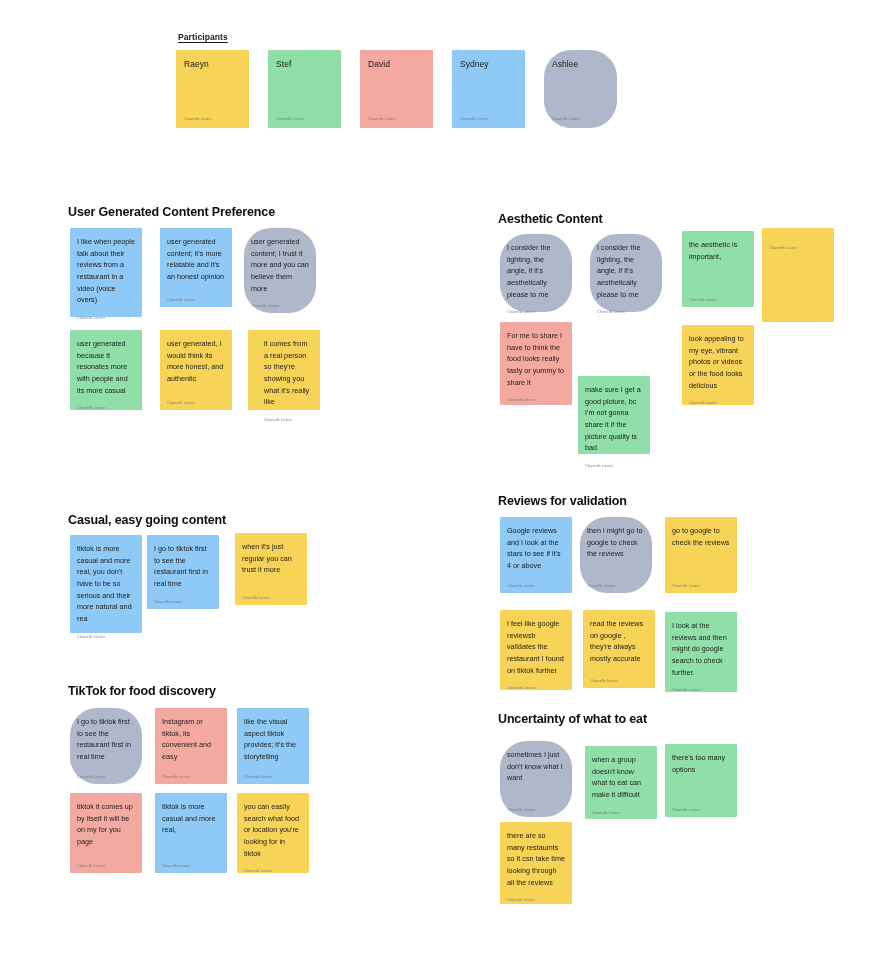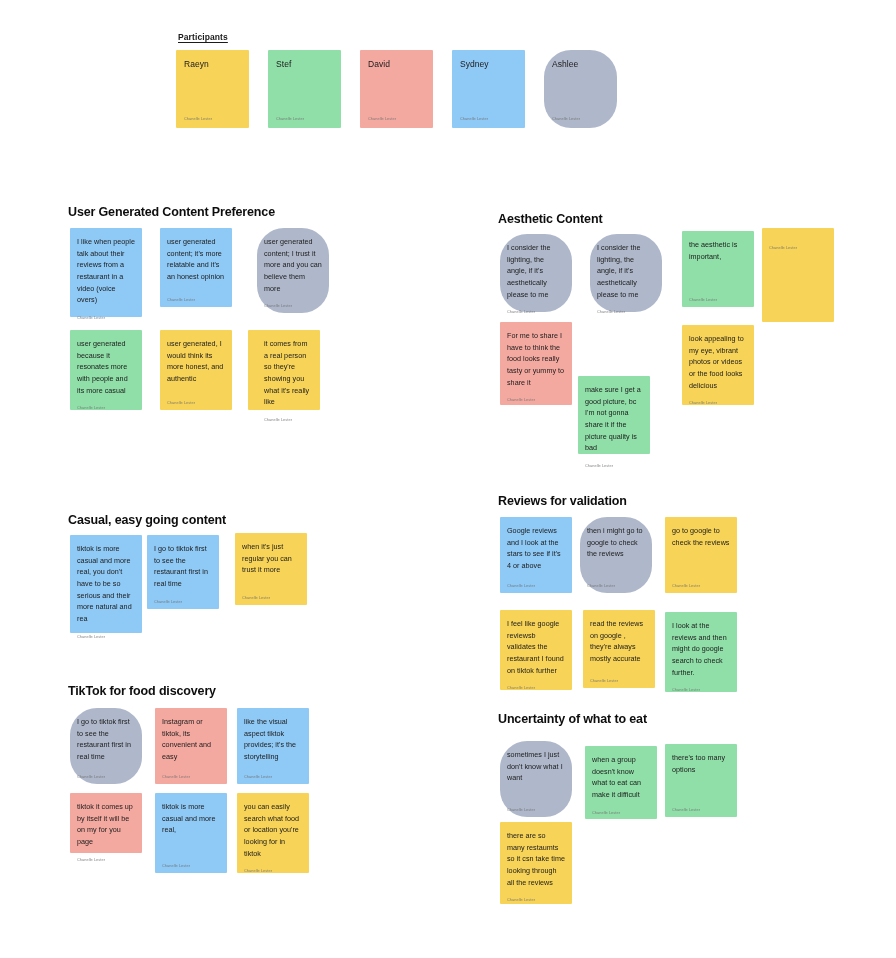--- a/index.html
+++ b/index.html
@@ -130,21 +130,21 @@
   <div id="sections-root">
       <div class="section-title" style="left: 68px; top: 205px;">User Generated Content Preference</div>
       <div class="note c-blue" style="left: 70px; top: 228px; height: 89px;">
         <div class="note-text">I like when people talk about their reviews from a restaurant in a video (voice overs)</div>
         <div class="note-author">Chanelle Lester</div>
       </div>
       <div class="note c-blue" style="left: 160px; top: 228px; height: 79px;">
         <div class="note-text">user generated content;  it's more relatable and it's an honest opinion</div>
         <div class="note-author">Chanelle Lester</div>
       </div>
-      <div class="note c-grey" style="left: 257px; top: 228px; height: 85px;">
+      <div class="note c-grey" style="left: 244px; top: 228px; height: 85px;">
         <div class="note-text">user generated content; I trust it more and you can believe them more</div>
         <div class="note-author">Chanelle Lester</div>
       </div>
       <div class="note c-green" style="left: 70px; top: 330px; height: 80px;">
         <div class="note-text">user generated because it resonates more with people and its more casual</div>
         <div class="note-author">Chanelle Lester</div>
       </div>
       <div class="note c-yellow" style="left: 160px; top: 330px; height: 80px;">
         <div class="note-text">user generated, I would think its more honest, and authentic</div>
         <div class="note-author">Chanelle Lester</div>
@@ -225,21 +225,21 @@
         <div class="note-author">Chanelle Lester</div>
       </div>
       <div class="note c-red" style="left: 155px; top: 708px; height: 76px;">
         <div class="note-text">Instagram or tiktok, its convenient and easy</div>
         <div class="note-author">Chanelle Lester</div>
       </div>
       <div class="note c-blue" style="left: 237px; top: 708px; height: 76px;">
         <div class="note-text">like the visual aspect tiktok provides;  it's the storytelling</div>
         <div class="note-author">Chanelle Lester</div>
       </div>
-      <div class="note c-red" style="left: 70px; top: 793px; height: 60px;">
+      <div class="note c-red" style="left: 70px; top: 793px; height: 80px;">
         <div class="note-text"> tiktok it comes up by itself it will be on my for you page</div>
         <div class="note-author">Chanelle Lester</div>
       </div>
       <div class="note c-blue" style="left: 155px; top: 793px; height: 80px;">
         <div class="note-text">tiktok is more casual and more real,</div>
         <div class="note-author">Chanelle Lester</div>
       </div>
       <div class="note c-yellow" style="left: 237px; top: 793px; height: 80px;">
         <div class="note-text"> you can easily search what food or location you're looking for in tiktok</div>
         <div class="note-author">Chanelle Lester</div>

